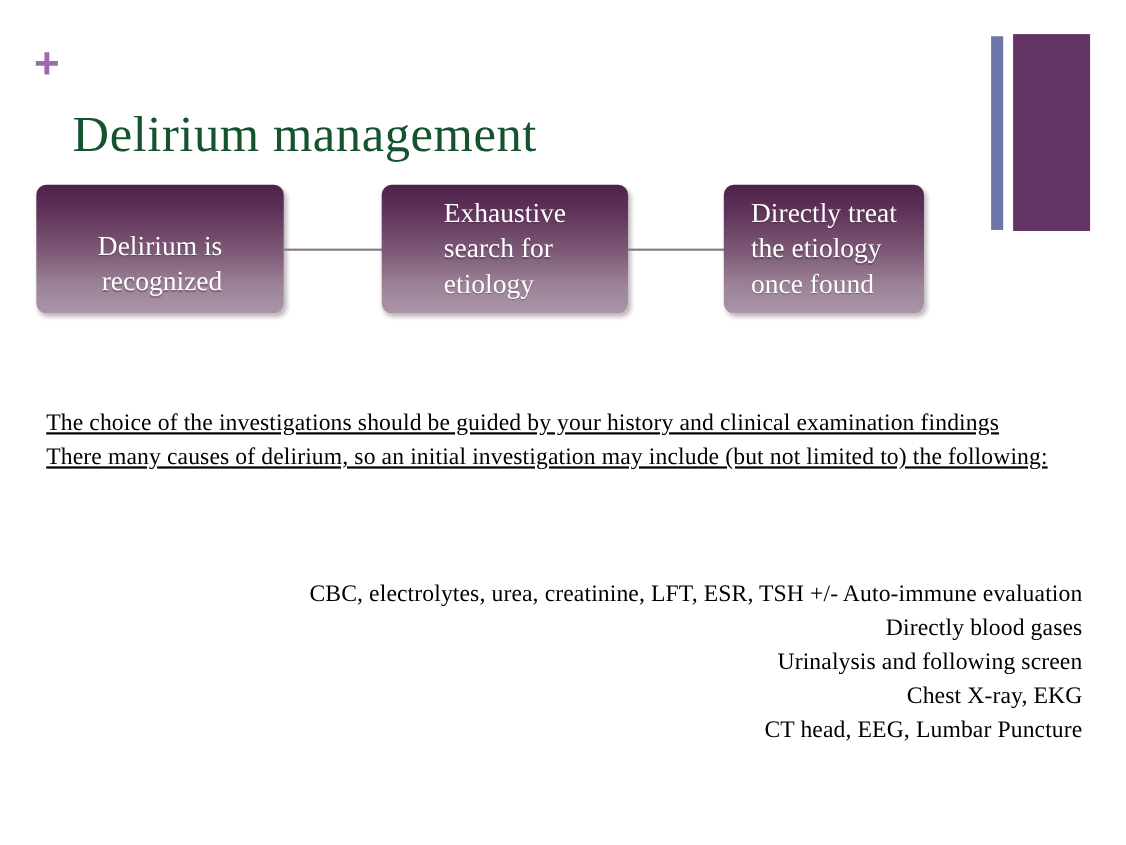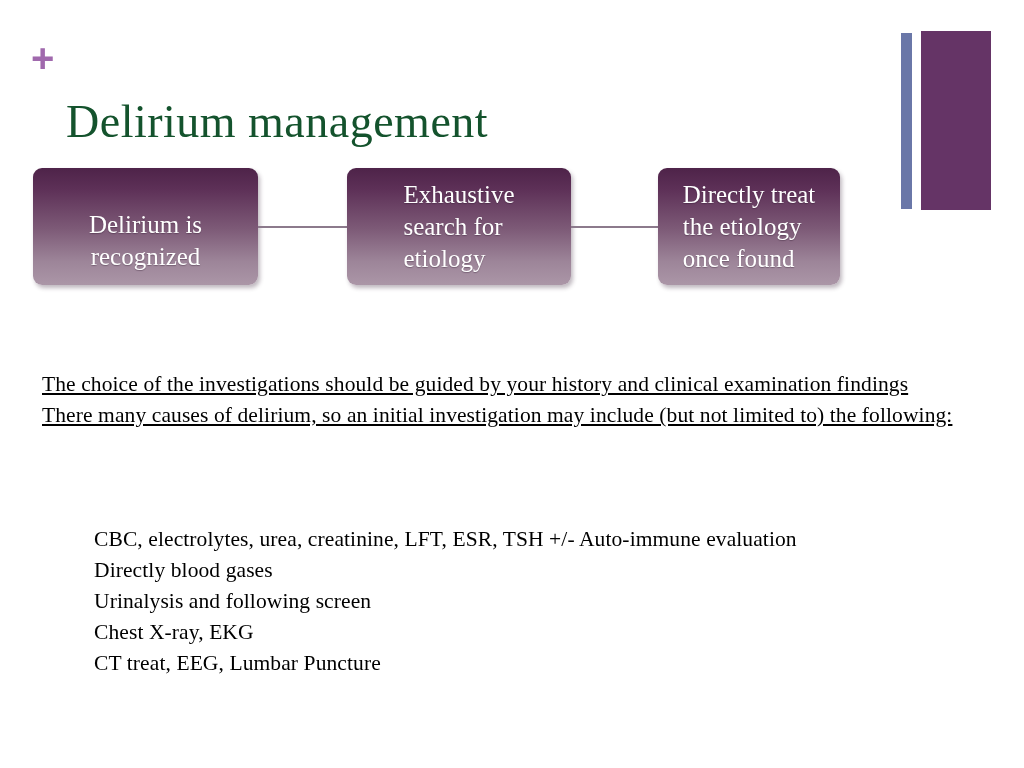--- a/index.html
+++ b/index.html
@@ -96,21 +96,21 @@
   }
   .flow-box .flow-label {
     color: #ffffff;
     font-size: 25px;
     line-height: 32px;
     text-align: left;
     text-shadow: 0 1px 1px rgba(40,20,40,0.35);
     white-space: pre-line;
   }
   #flow-box-1 { left: 33px;  width: 225px; }
-  #flow-box-1 .flow-label { text-align: center; margin-top: 28px; }
+  #flow-box-1 .flow-label { text-align: right; margin-top: 28px; }
   #flow-box-2 { left: 347px; width: 224px; }
   #flow-box-3 { left: 658px; width: 182px; }
 
   .flow-connector {
     position: absolute;
     top: 226px;
     height: 2px;
     background: #8c7a8c;
   }
   #flow-connector-1 { left: 258px; width: 90px; }
@@ -137,20 +137,21 @@
     left: 94px;
     top: 524px;
     width: 890px;
   }
   .sub-item {
     color: #000000;
     font-size: 21.5px;
     line-height: 31px;
     margin: 0;
     letter-spacing: 0.1px;
+    text-align: right;
   }
 </style>
 </head>
 <body>
 
 <div class="slide">
 
   <div class="deco-blue-bar"></div>
   <div class="deco-purple-block"></div>
 
@@ -185,16 +186,16 @@
   <div class="body-block">
     <p class="body-para">The choice of the investigations should be guided by your history and clinical examination findings</p>
     <p class="body-para">There many causes of delirium, so an initial investigation may include (but not limited to) the following:</p>
   </div>
 
   <div class="sub-list">
     <p class="sub-item">CBC, electrolytes, urea, creatinine, LFT, ESR, TSH +/- Auto-immune evaluation</p>
     <p class="sub-item">Directly blood gases</p>
     <p class="sub-item">Urinalysis and following screen</p>
     <p class="sub-item">Chest X-ray, EKG</p>
-    <p class="sub-item">CT treat, EEG, Lumbar Puncture</p>
+    <p class="sub-item">CT head, EEG, Lumbar Puncture</p>
   </div>
 
 </div>
 
 </body></html>

